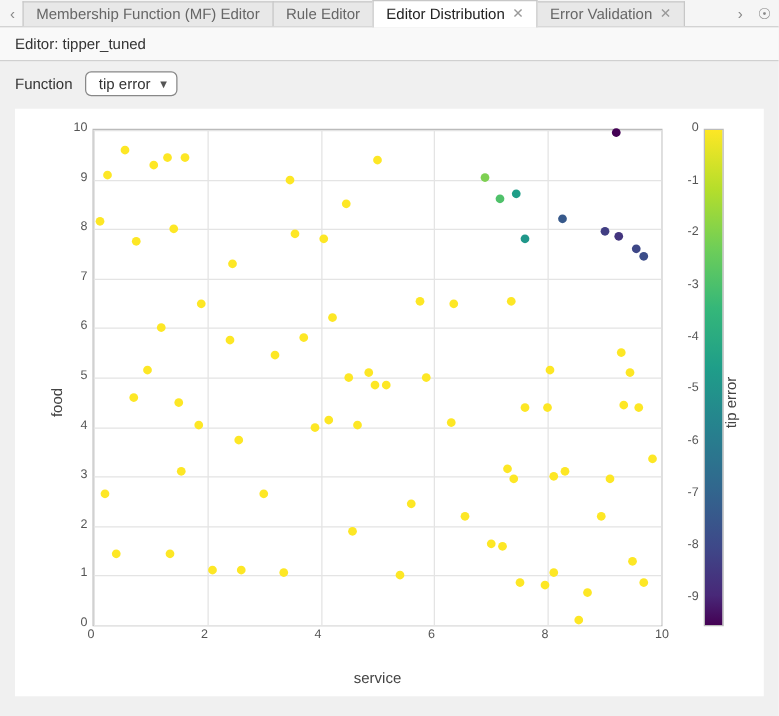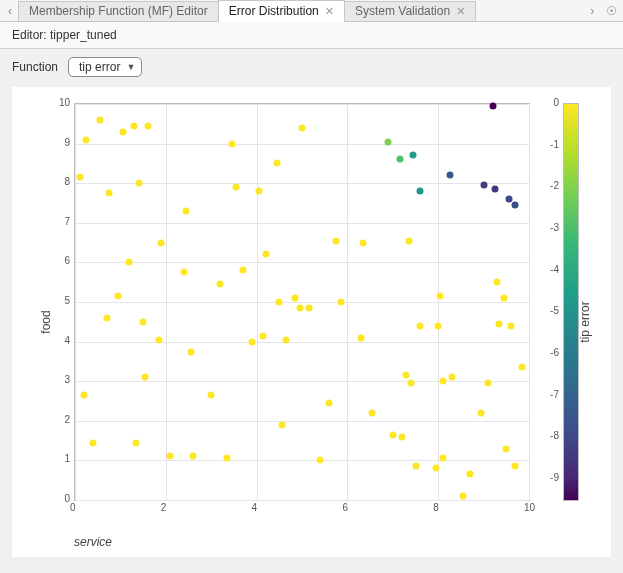--- a/index.html
+++ b/index.html
@@ -95,24 +95,24 @@
     left: 22px;
     top: 50%;
     transform: translateY(-50%) rotate(-90deg);
     font-size: 12px;
     color: #444;
   }
   .xlabel {
     position: absolute;
     left: 62px;
     width: 456px;
+    text-align: center;
     bottom: 8px;
     font-size: 12px;
     color: #444;
-    font-style: italic;
   }
   .pt {
     position: absolute;
     width: 7px; height: 7px;
     border-radius: 50%;
     transform: translate(-50%, 50%);
   }
   .colorbar {
     position: absolute;
     right: 32px;
@@ -143,26 +143,29 @@
   .cbar-tick { position: absolute; font-size: 10px; color: #555; right: 52px; }
 </style>
 </head>
 <body>
 
 <div class="tabbar">
   <div class="tab-arrow">‹</div>
   <div class="tab">
     <span>Membership Function (MF) Editor</span>
   </div>
+  <div class="tab">
+    <span>Rule Editor</span>
+  </div>
   <div class="tab active">
-    <span>Error Distribution</span>
+    <span>Editor Distribution</span>
     <span class="close-x">✕</span>
   </div>
   <div class="tab">
-    <span>System Validation</span>
+    <span>Error Validation</span>
     <span class="close-x">✕</span>
   </div>
   <div class="tab-extra">
     <span class="tab-arrow">›</span>
     <span style="color:#888">☉</span>
   </div>
 </div>
 
 <div class="subheader">
   <span>Editor:</span>

